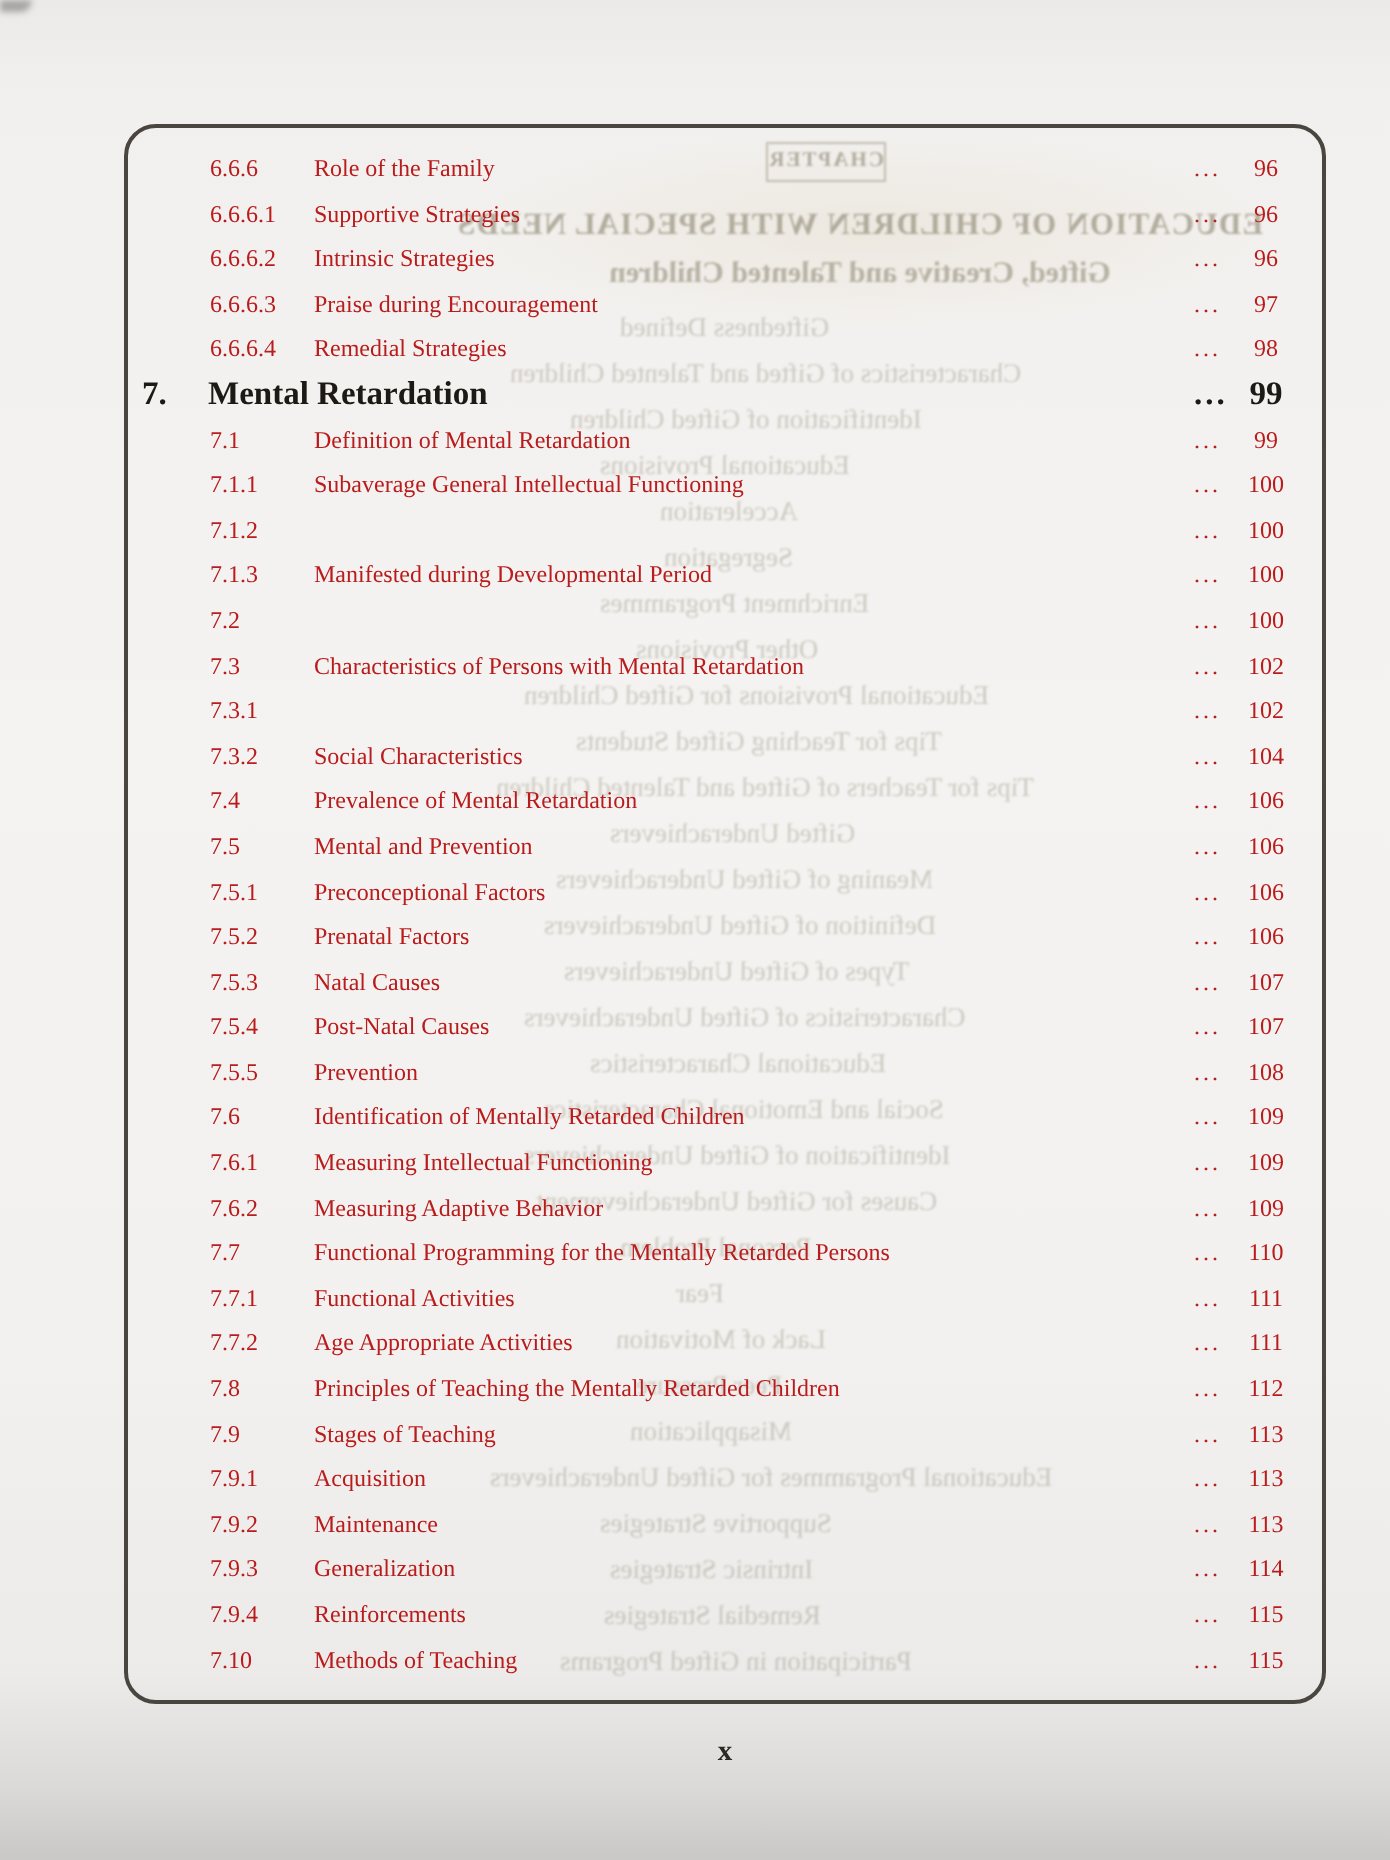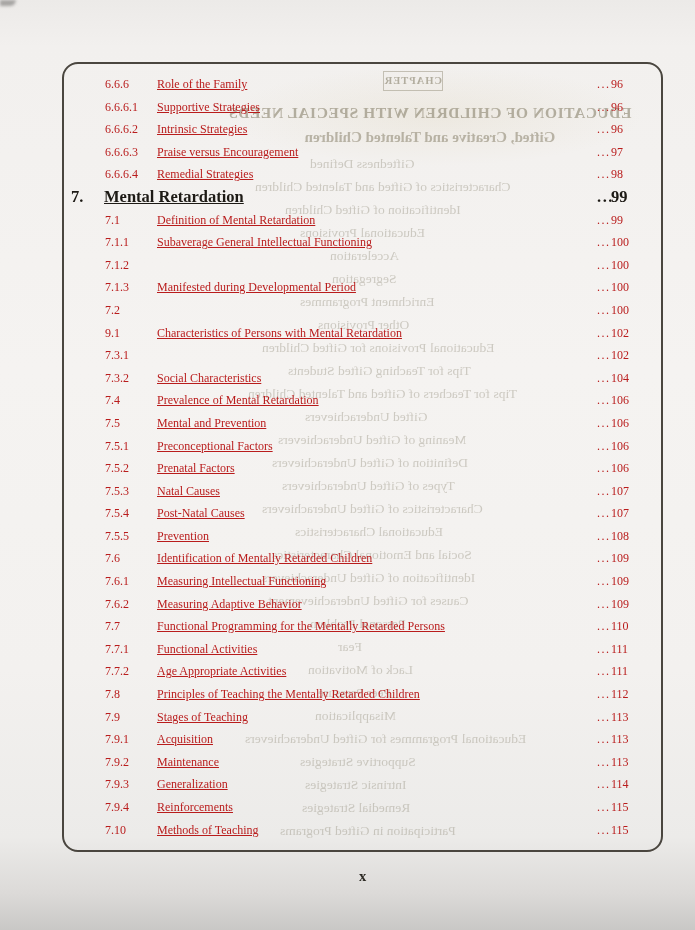--- a/index.html
+++ b/index.html
@@ -29,24 +29,24 @@
 
   
   .toc-box { position:absolute; left:62px; top:62px; width:597px; height:786px;
     border:2px solid #4a463f; border-radius:16px; }
   .toc-rows { position:absolute; left:0; right:0; top:9px; }
   .toc-row { position:relative; height:22.6px; line-height:22.6px;
     font-size:12px; color:#b91c1c; }
   .toc-row.chapter { font-weight:bold; font-size:16.5px; color:#1d1a15; }
   .toc-row .num   { position:absolute; left:41px; white-space:nowrap; }
   .toc-row.chapter .num   { left:7px; }
-  .toc-row .title { position:absolute; left:93px; white-space:nowrap;text-decoration:underline; }
+  .toc-row .title { position:absolute; left:93px; white-space:nowrap; }
   .toc-row.chapter .title { left:40px; }
   .toc-row .dots  { position:absolute; left:533px; letter-spacing:1.5px; }
-  .toc-row .pg    { position:absolute; right:6px; width:44px; text-align:left; }
+  .toc-row .pg    { position:absolute; right:6px; width:44px; text-align:center; }
 
   .page-footer { position:absolute; left:62px; top:868px; width:601px;
     text-align:center; font-size:14.5px; font-weight:bold; color:#2c2923; }
 </style>
 </head>
 <body>
 
 <div class="speck"></div>
 <div class="tint"></div>
 
@@ -103,21 +103,21 @@
         <span class="pg">96</span>
       </div>
       <div class="toc-row">
         <span class="num">6.6.6.2</span>
         <span class="title">Intrinsic Strategies</span>
         <span class="dots">...</span>
         <span class="pg">96</span>
       </div>
       <div class="toc-row">
         <span class="num">6.6.6.3</span>
-        <span class="title">Praise versus Encouragement</span>
+        <span class="title">Praise during Encouragement</span>
         <span class="dots">...</span>
         <span class="pg">97</span>
       </div>
       <div class="toc-row">
         <span class="num">6.6.6.4</span>
         <span class="title">Remedial Strategies</span>
         <span class="dots">...</span>
         <span class="pg">98</span>
       </div>
       <div class="toc-row chapter">
@@ -148,21 +148,21 @@
         <span class="title">Manifested during Developmental Period</span>
         <span class="dots">...</span>
         <span class="pg">100</span>
       </div>
       <div class="toc-row">
         <span class="num">7.2</span>
         <span class="dots">...</span>
         <span class="pg">100</span>
       </div>
       <div class="toc-row">
-        <span class="num">9.1</span>
+        <span class="num">7.3</span>
         <span class="title">Characteristics of Persons with Mental Retardation</span>
         <span class="dots">...</span>
         <span class="pg">102</span>
       </div>
       <div class="toc-row">
         <span class="num">7.3.1</span>
         <span class="dots">...</span>
         <span class="pg">102</span>
       </div>
       <div class="toc-row">

